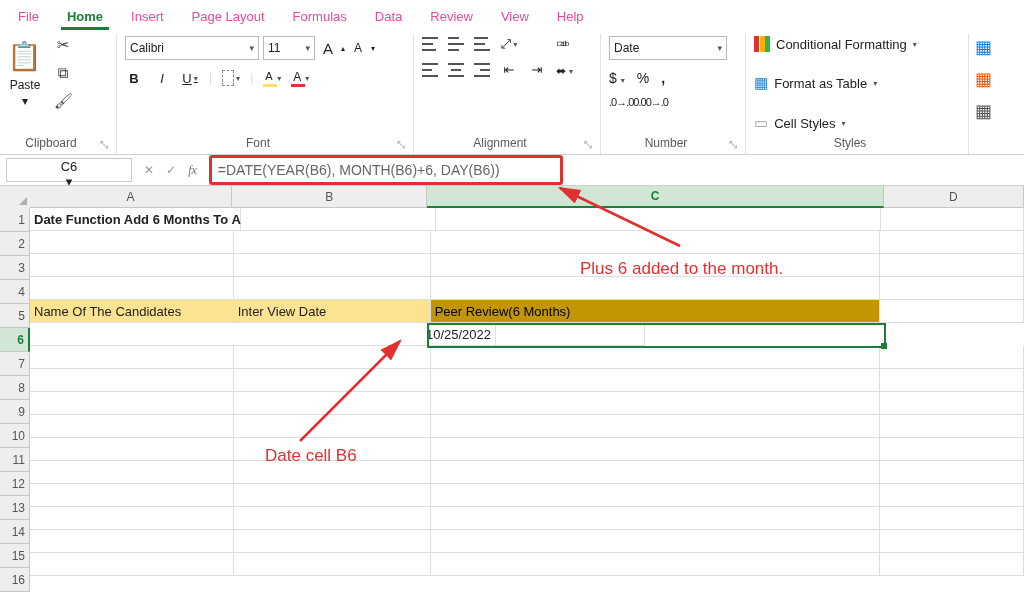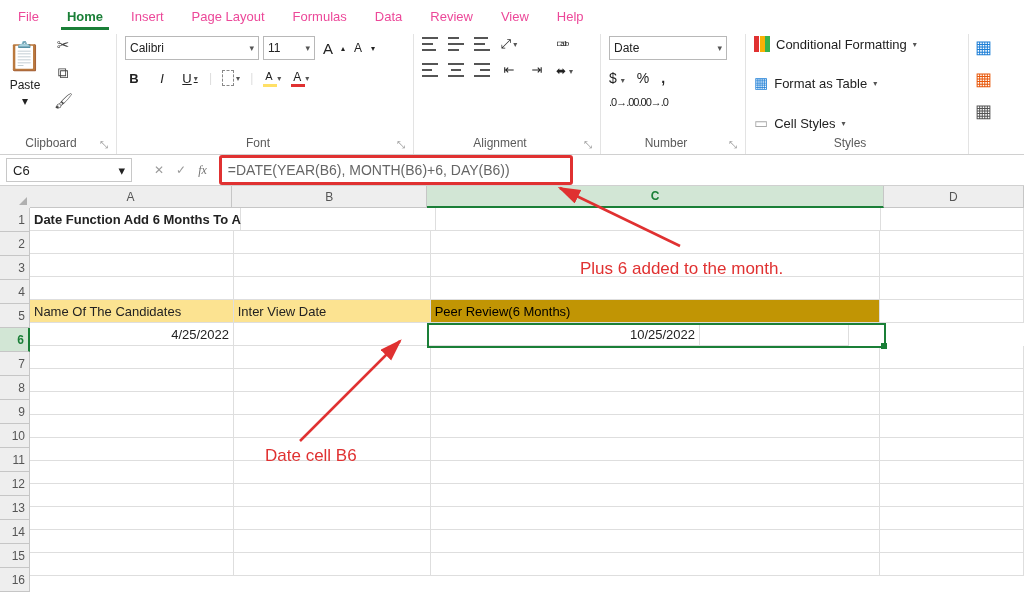--- a/index.html
+++ b/index.html
@@ -142,21 +142,21 @@
   .overflow-col{ display:flex; flex-direction:column; gap:10px; padding:2px 4px 0 6px;}
   .ov-icn::before{content:"▦"; font-size:18px;}
   .ov-icn{ color:#1c7ed6; display:block;}
 
   
   .fx-row{
     display:flex; align-items:center; height:30px; border-bottom:1px solid #d0d0d0;
   }
   .name-box{
     width:112px; display:flex; align-items:center; justify-content:space-between;
-    border:1px solid #c8c8c8; margin:3px 12px 3px 6px; height:22px; padding:0 6px; font-size:13px;
+    border:1px solid #c8c8c8; margin:3px 2px 3px 6px; height:22px; padding:0 6px; font-size:13px;flex-direction:column;
   }
   .fx-btns{ display:flex; gap:12px; align-items:center; color:#9b9b9b; padding:0 10px;}
   .fx-btns .fx{ font-style:italic; font-family:"Times New Roman",serif; color:#737373;}
   .fxbar-wrap{ flex:1; padding:0 4px 0 2px;}
   .fxbar{
     border:3px solid #e03131;
     border-radius:3px;
     height:24px;
     width:336px;
     display:flex; align-items:center;
@@ -489,21 +489,20 @@
       </div>
 
     <div class="row">
       <div class="cell wA hdr1">Name Of The Candidates</div>
       <div class="cell wB hdr1">Inter View Date</div>
       <div class="cell wC hdr1 last">Peer Review(6 Months)</div>
       <div class="cell wD"></div>
     </div>
 
     <div class="row">
-      <div class="cell wB right">4/25/2022</div>
       <div class="cell wC right">10/25/2022</div>
       <div class="cell wD"></div>
     </div>
 
     <div class="row">
         <div class="cell wA"></div>
         <div class="cell wB"></div>
         <div class="cell wC"></div>
         <div class="cell wD"></div>
       </div>

